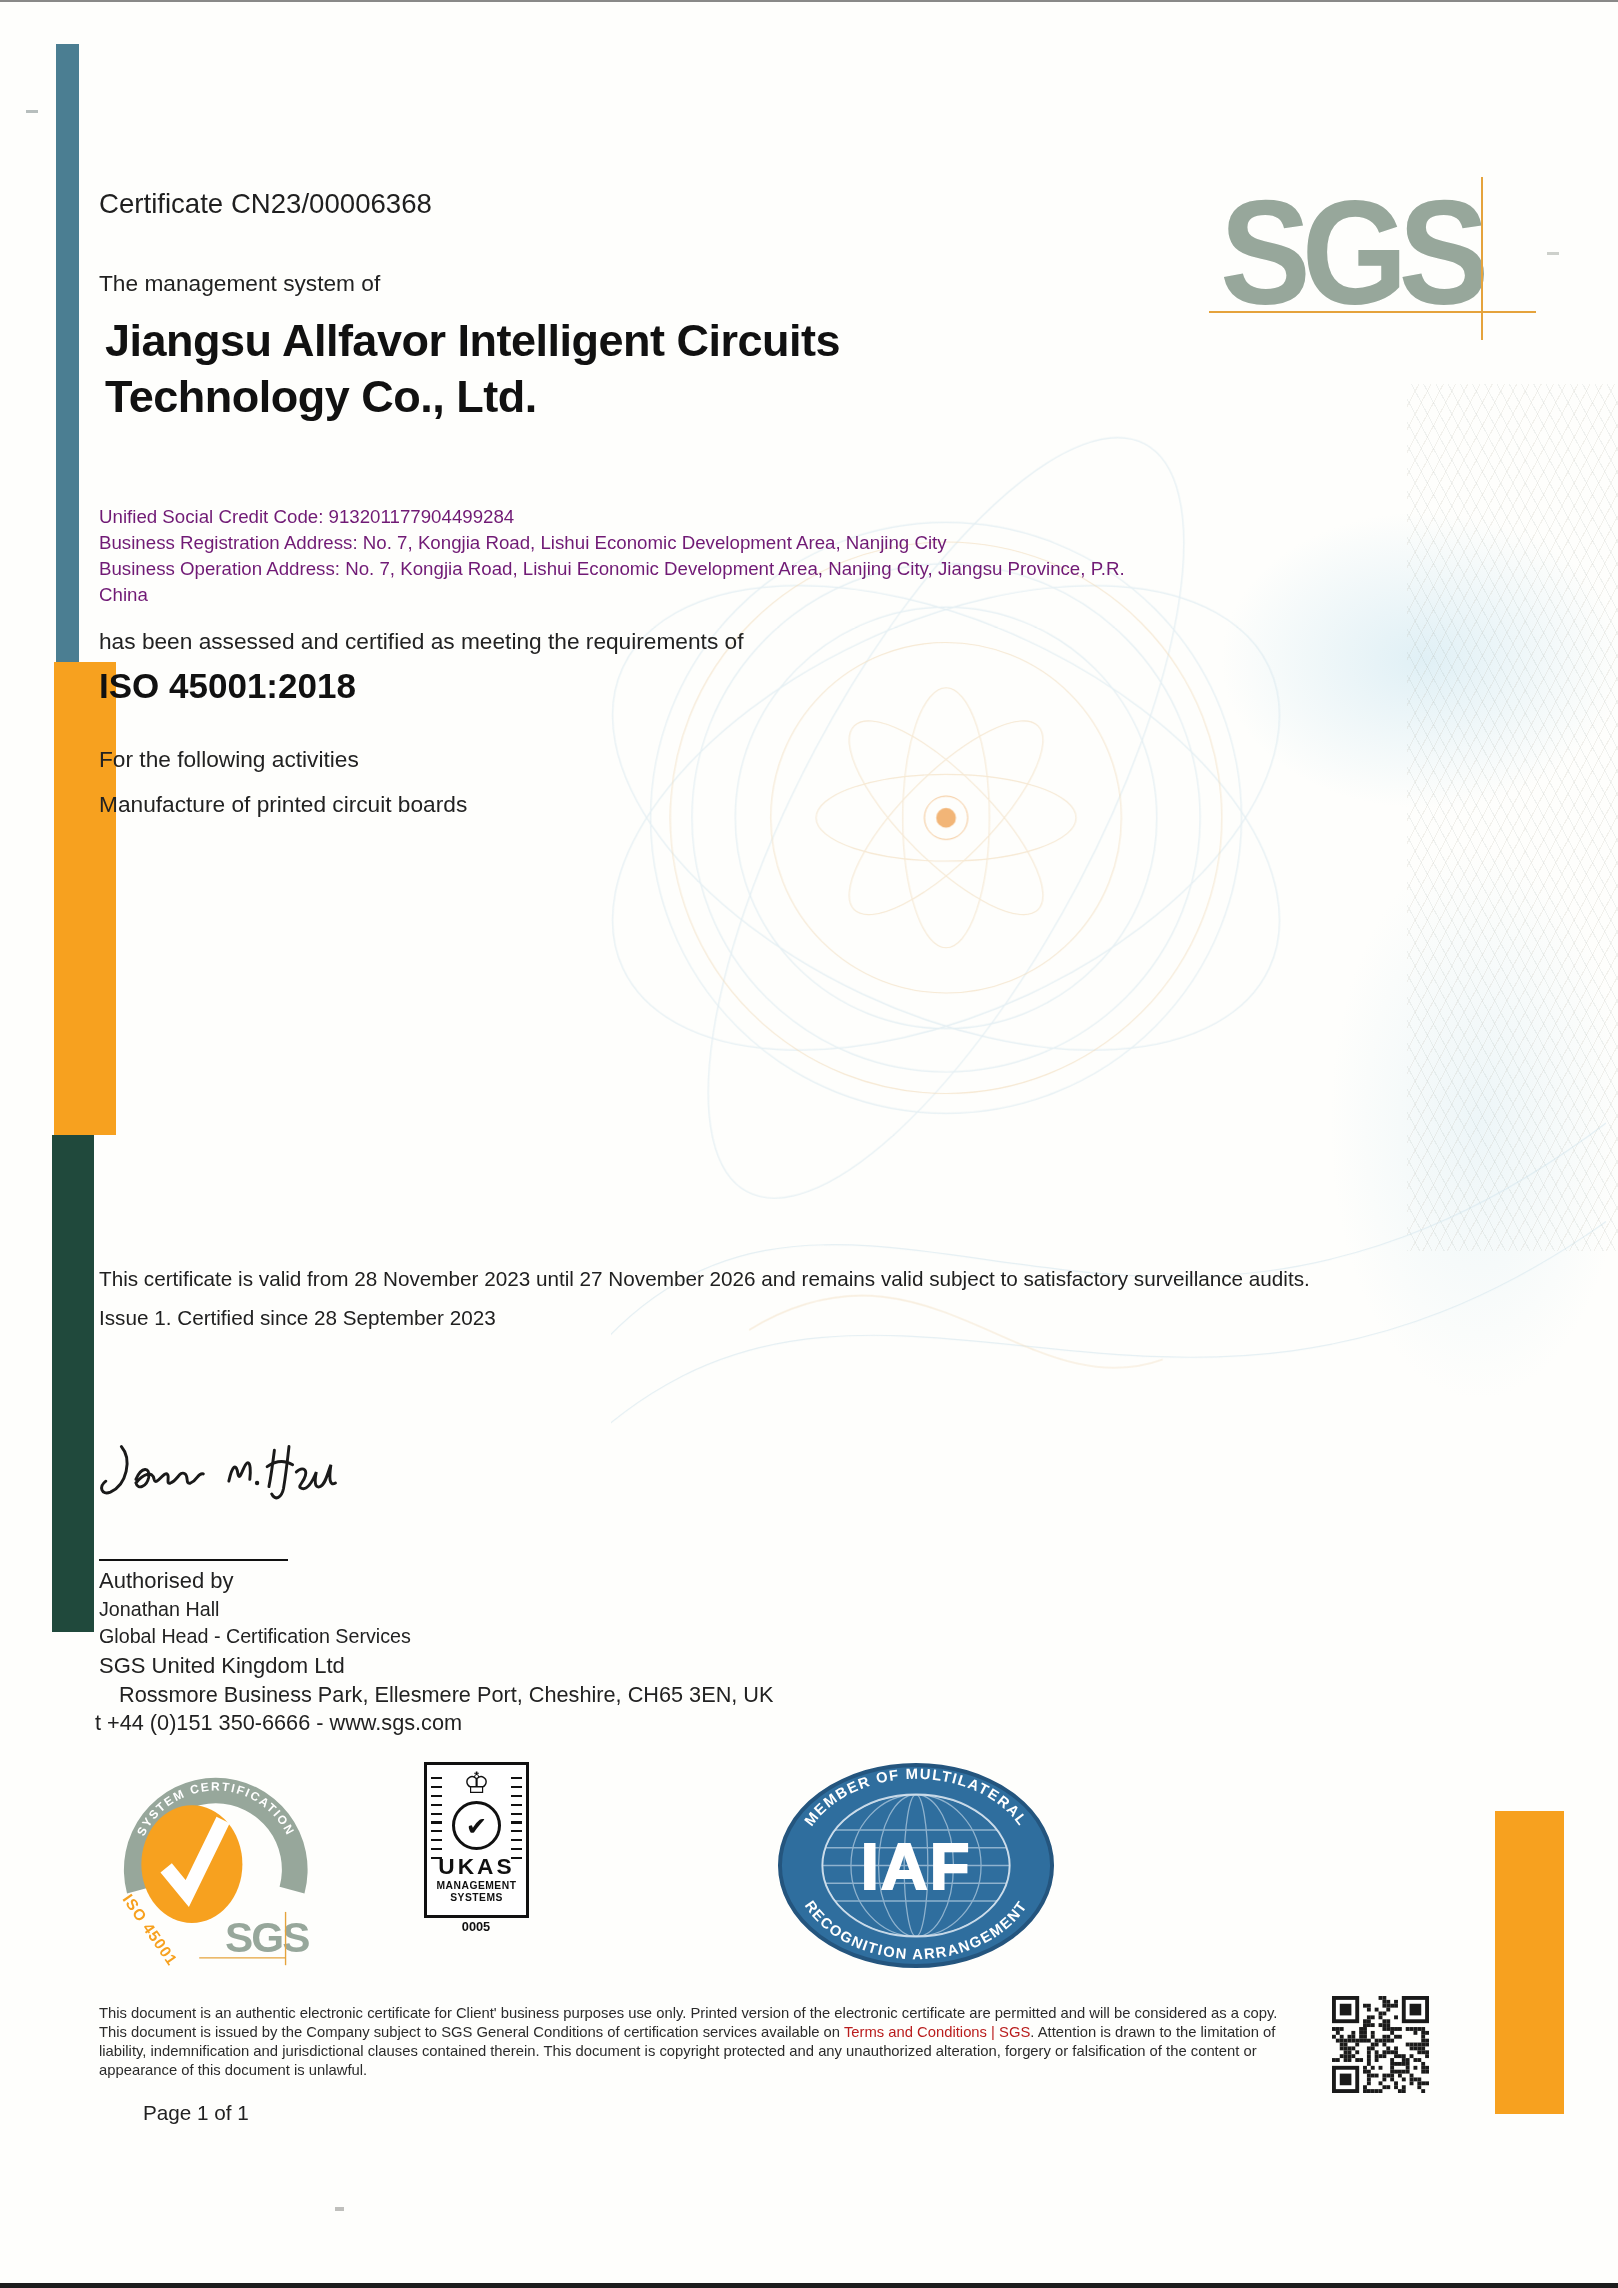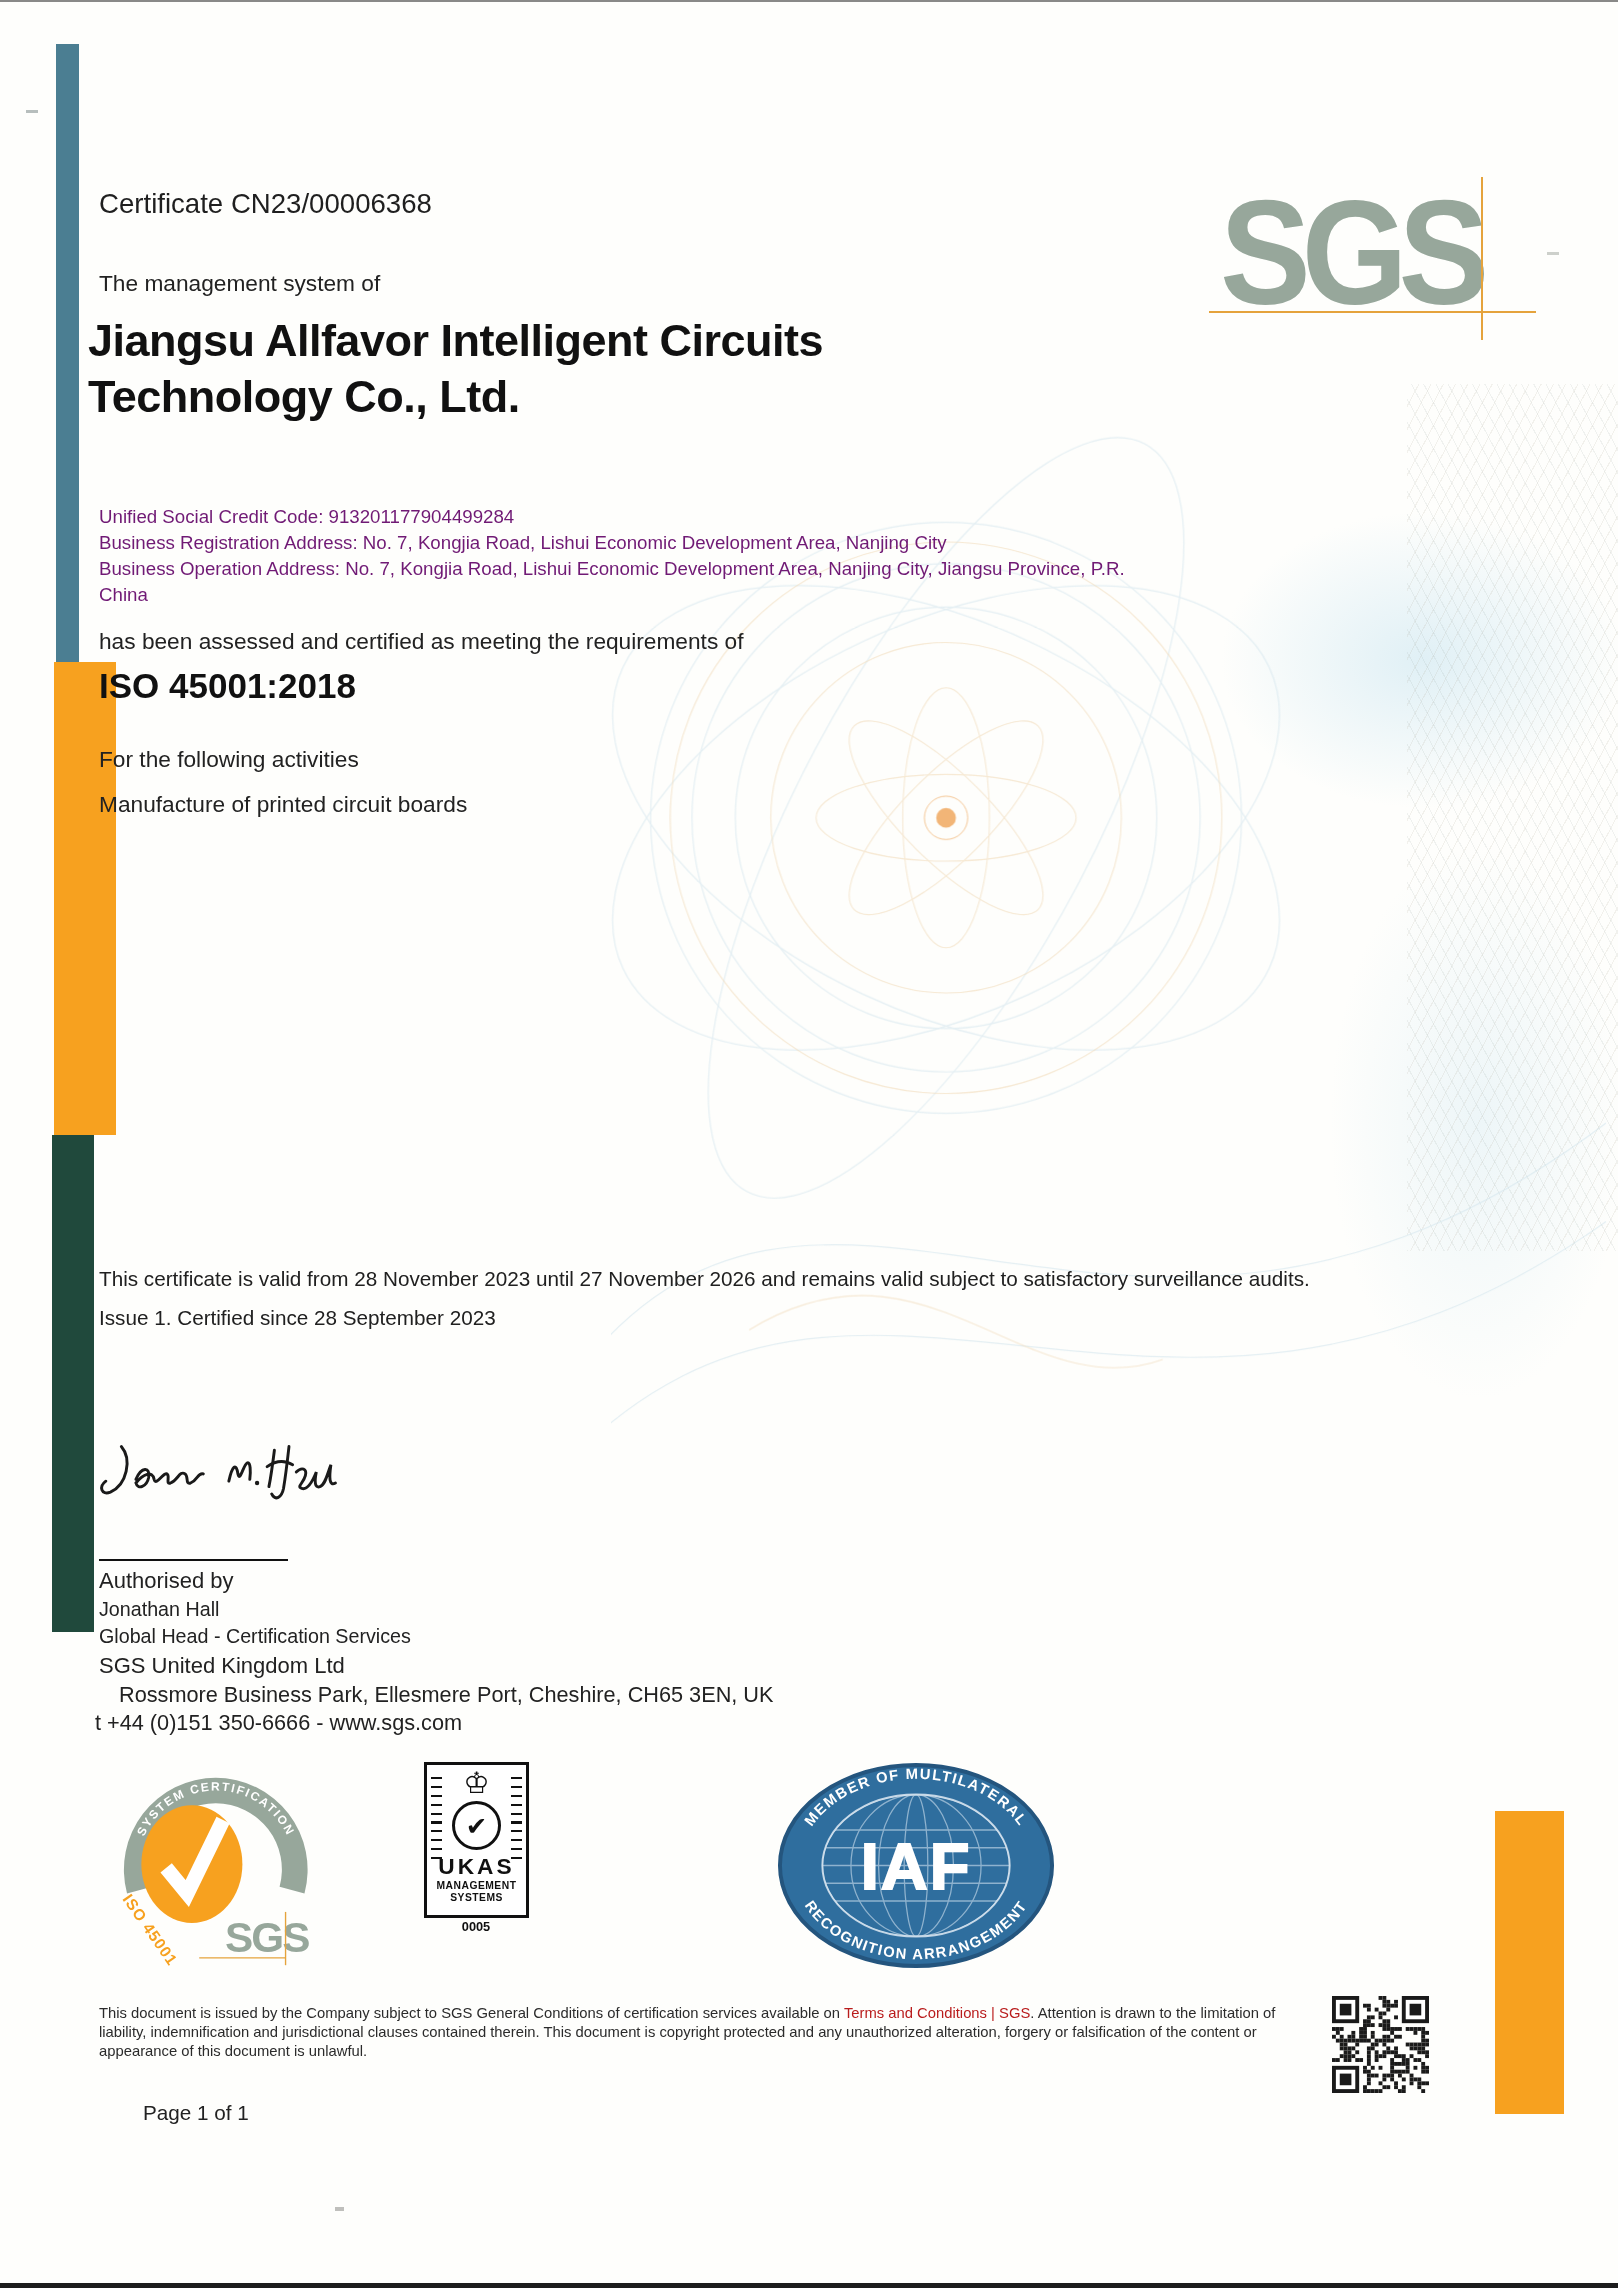--- a/index.html
+++ b/index.html
@@ -30,21 +30,21 @@
     left:1220px;top:179px;width:315px;height:148px;line-height:148px;
     font-size:148px;font-weight:bold;color:#97a79b;letter-spacing:-9.9px;
     transform:scaleX(.92);transform-origin:left center;z-index:3;
   }
   .sgs-hline{left:1209px;top:311px;width:327px;height:2px;background:#e5a33c;z-index:4;}
   .sgs-vline{left:1481px;top:177px;width:2px;height:163px;background:#e5a33c;z-index:4;}
   
   .txt{z-index:3;white-space:nowrap;}
   .cert-no{left:99px;top:188px;font-size:27.6px;color:#1f1f1f;}
   .mgmt{left:99px;top:270px;font-size:22.7px;}
-  .company{left:88px;top:313px;font-size:45px;font-weight:bold;line-height:56px;letter-spacing:-0.5px;color:#111;}
+  .company{left:105px;top:313px;font-size:45px;font-weight:bold;line-height:56px;letter-spacing:-0.5px;color:#111;}
   .addr{left:99px;top:504px;font-size:18.7px;line-height:26px;color:#701a75;}
   .assessed{left:99px;top:628px;font-size:22.7px;}
   .standard{left:99px;top:666px;font-size:35px;font-weight:bold;color:#111;}
   .following{left:99px;top:746px;font-size:22.7px;}
   .activities{left:99px;top:791px;font-size:22.7px;}
   .validity{left:99px;top:1267px;font-size:20.7px;color:#202020;}
   .issue{left:99px;top:1306px;font-size:20.7px;color:#202020;}
   .signature{left:94px;top:1424px;z-index:3;}
   .sig-rule{left:99px;top:1559px;width:189px;height:2px;background:#111;z-index:3;}
   .auth-label{left:99px;top:1568px;font-size:22px;}
@@ -217,20 +217,21 @@
     <text x="142" y="130" text-anchor="middle" font-size="66" font-weight="bold" fill="#ffffff" letter-spacing="2" stroke="#ffffff" stroke-width="2">IAF</text>
     <text font-size="15" font-weight="bold" fill="#ffffff" letter-spacing="1.5">
       <textPath href="#iafTop" startOffset="50%" text-anchor="middle">MEMBER OF MULTILATERAL</textPath>
     </text>
     <text font-size="15" font-weight="bold" fill="#ffffff" letter-spacing="1.5">
       <textPath href="#iafBottom" startOffset="50%" text-anchor="middle">RECOGNITION ARRANGEMENT</textPath>
     </text>
   </svg>
 
   <div class="abs legal">
+    <div>This document is an authentic electronic certificate for Client' business purposes use only. Printed version of the electronic certificate are permitted and will be considered as a copy.</div>
     <div><span>This document is issued by the Company subject to SGS General Conditions of certification services available on </span><a href="#">Terms and Conditions | SGS</a><span>. Attention is drawn to the limitation of</span></div>
     <div>liability, indemnification and jurisdictional clauses contained therein. This document is copyright protected and any unauthorized alteration, forgery or falsification of the content or</div>
     <div>appearance of this document is unlawful.</div>
   </div>
 
   <svg class="abs qr" id="qrsvg" width="97" height="97" viewBox="0 0 100 100">
       <rect x="48" y="0" width="4" height="4" fill="#1a1a1a"></rect>
       <rect x="52" y="0" width="4" height="4" fill="#1a1a1a"></rect>
       <rect x="52" y="4" width="4" height="4" fill="#1a1a1a"></rect>
       <rect x="56" y="4" width="4" height="4" fill="#1a1a1a"></rect>

